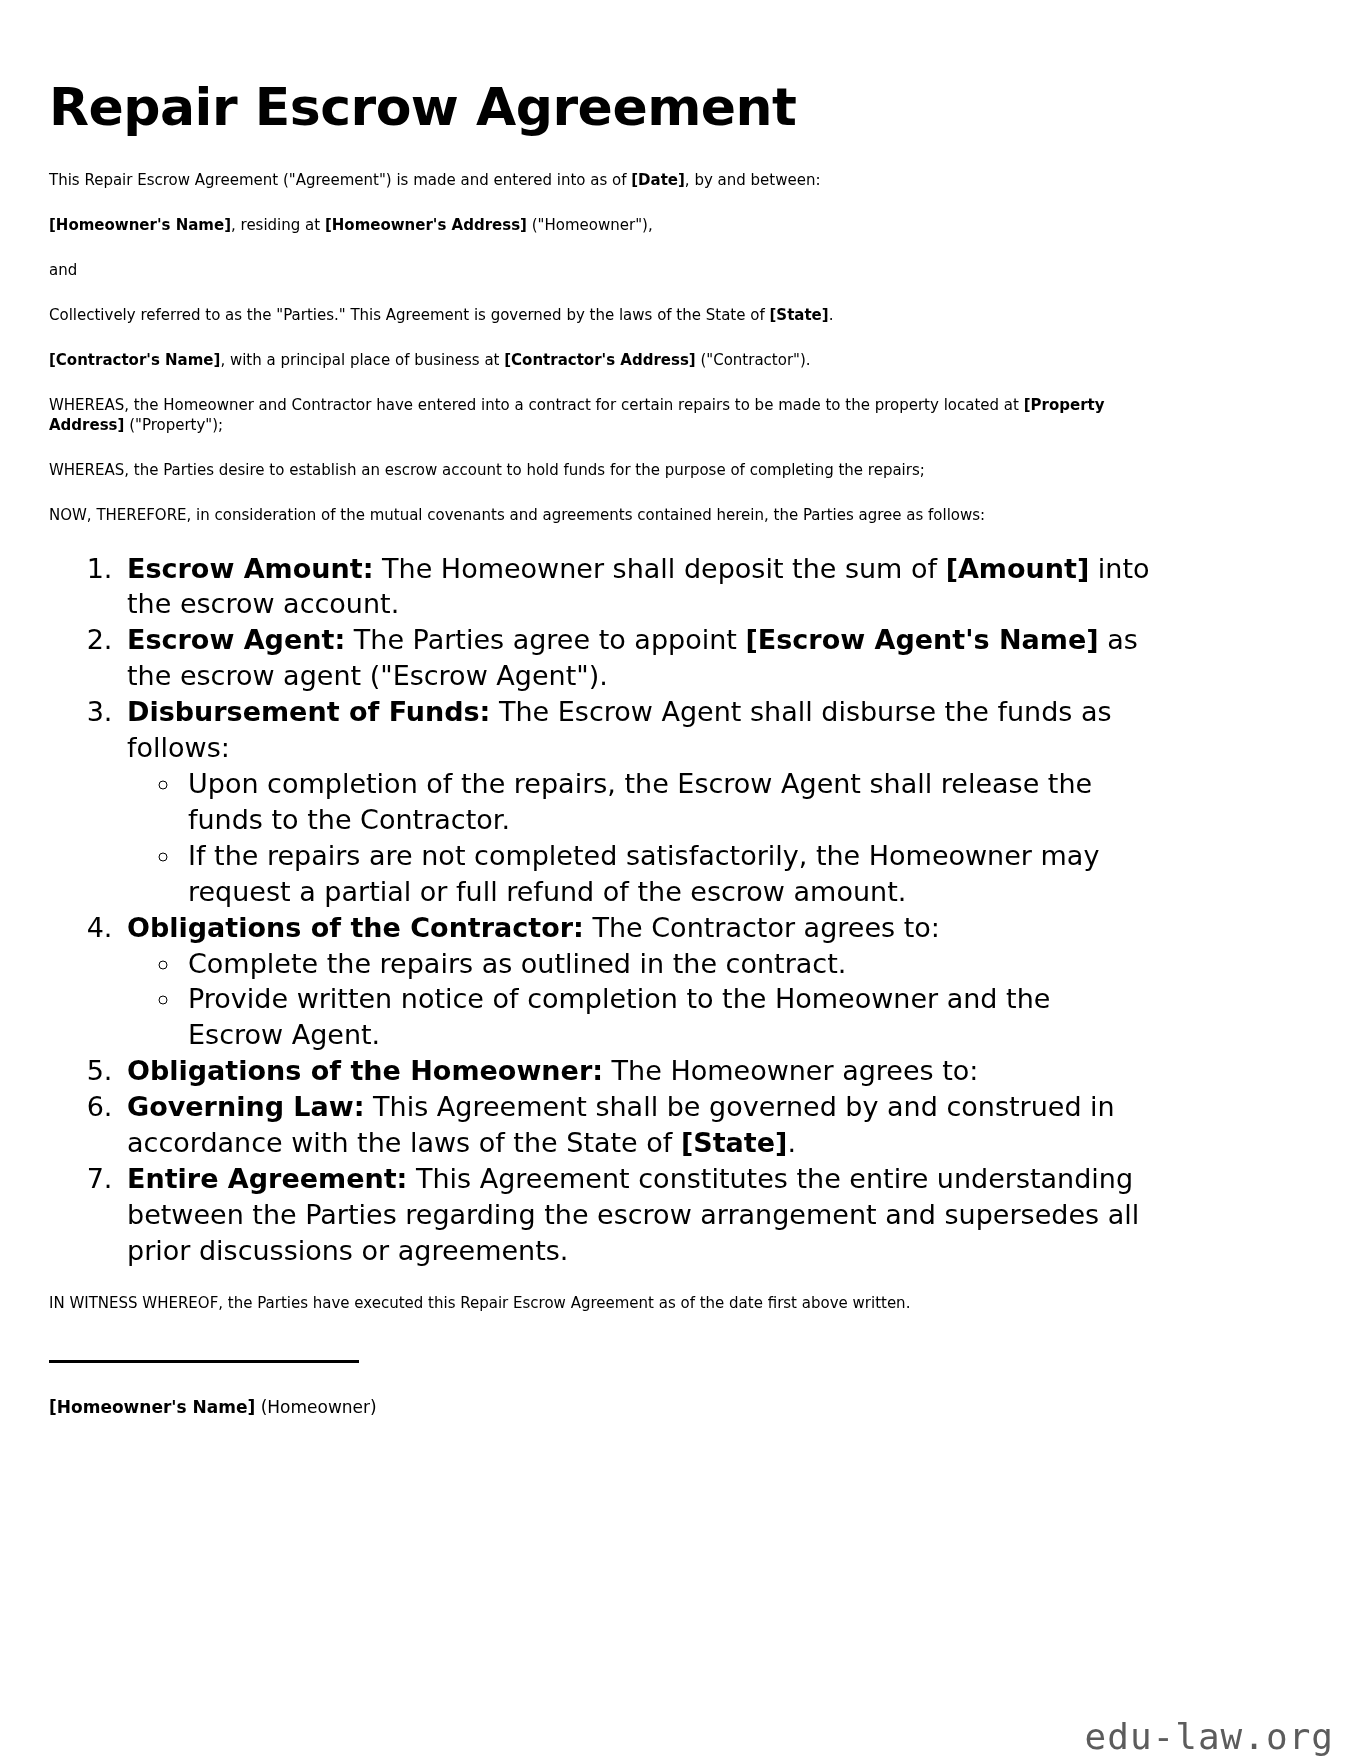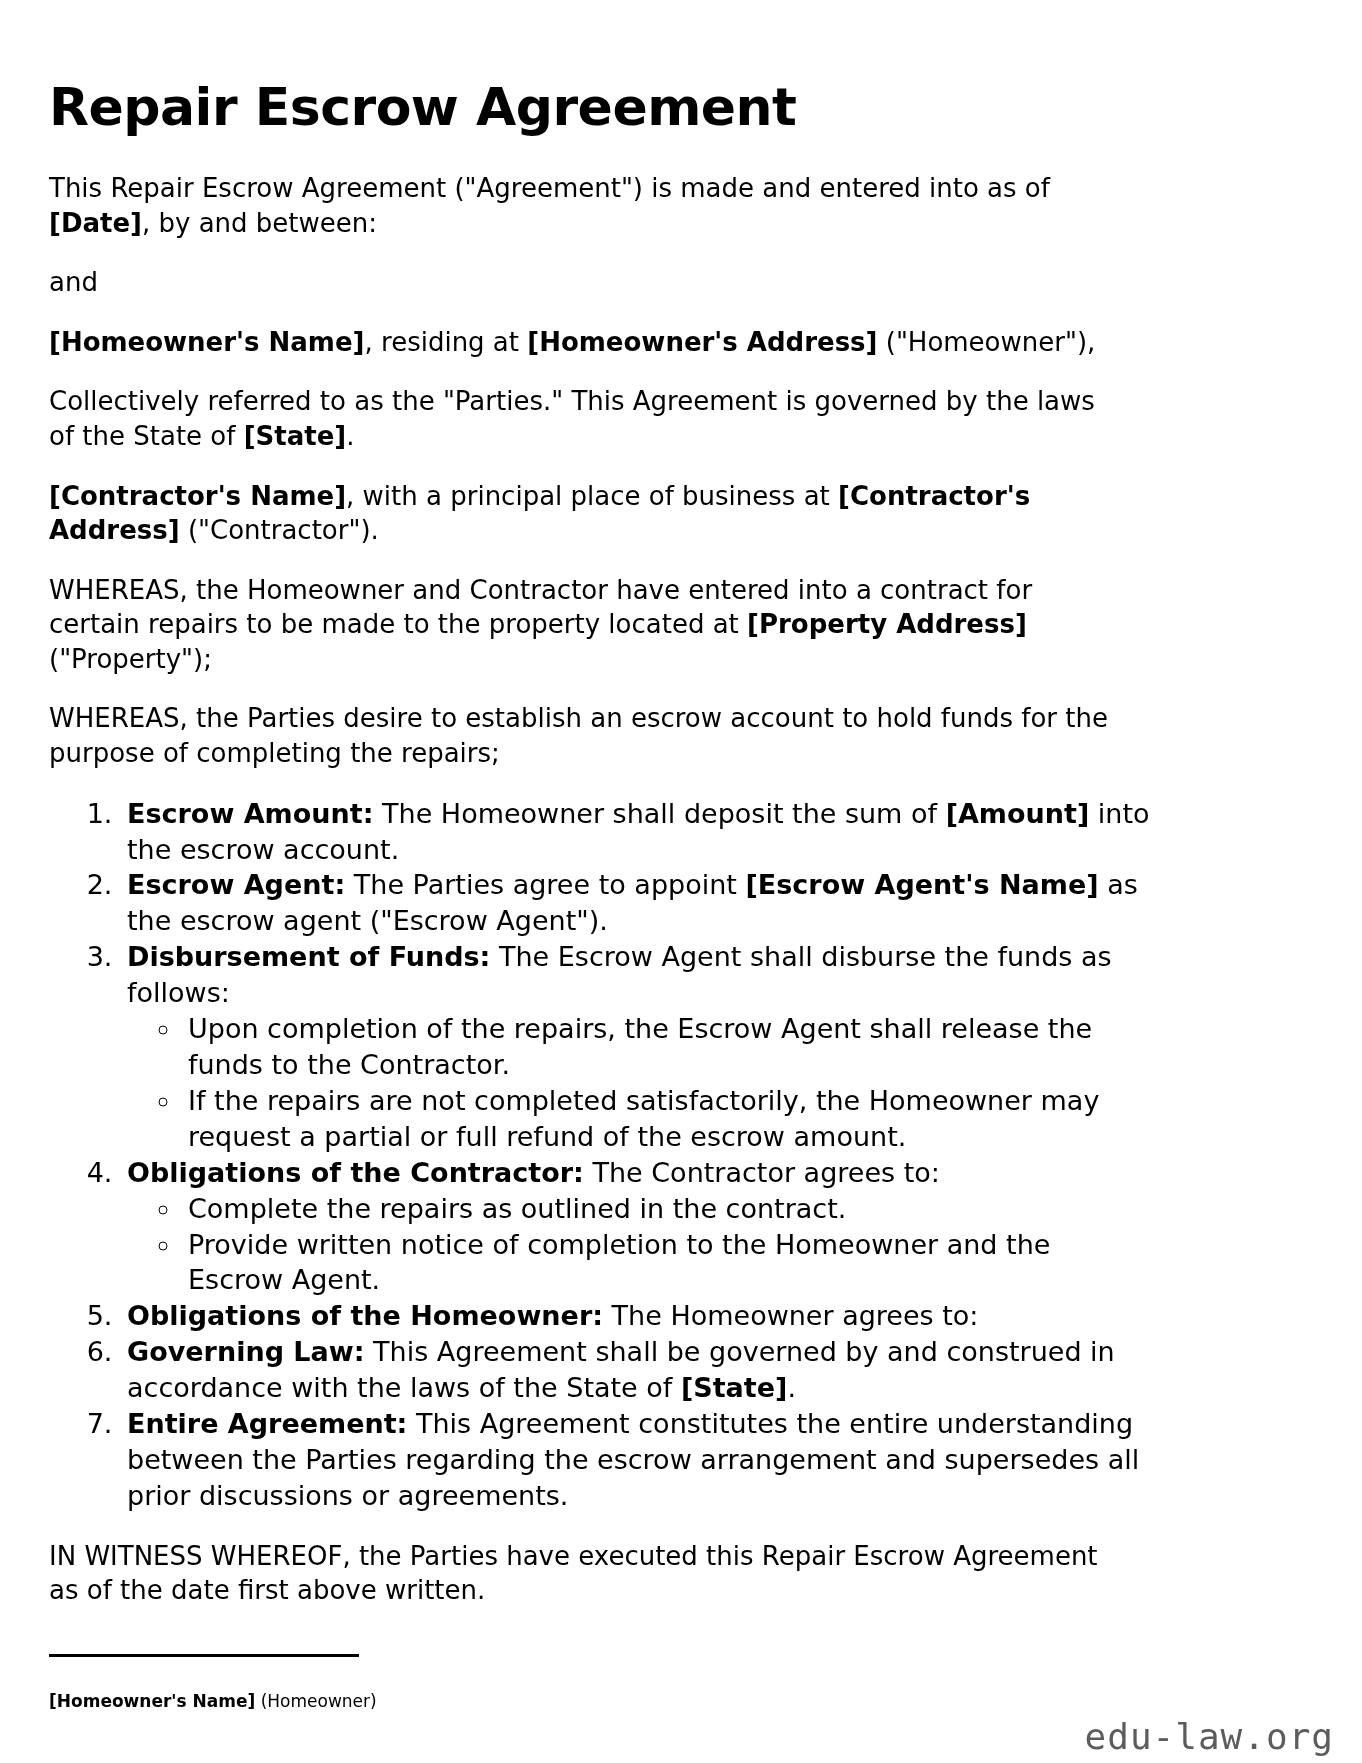--- a/index.html
+++ b/index.html
@@ -26,21 +26,21 @@
   }
   h1.doc-title {
     font-size: 52px;
     font-weight: bold;
     line-height: 1.06;
     margin: 18px 0 36px 0;
     letter-spacing: -0.5px;
     font-family: "DejaVu Sans", "Liberation Sans", sans-serif;
   }
   p.para {
-    font-size: 26px;
+    font-size: 15px;
     line-height: 1.33;
     margin: 0 0 25px 0;
     max-width: 1075px;
   }
   b, strong { font-weight: bold; }
 
   ol.clauses {
     font-size: 27px;
     line-height: 1.33;
     margin: 0 0 25px 0;
@@ -91,40 +91,41 @@
 <body>
 
 <div class="page">
 
   <h1 class="doc-title">Repair Escrow Agreement</h1>
 
   <p class="para">
     <span>This Repair Escrow Agreement ("Agreement") is made and entered into as of </span><b>[Date]</b><span>, by and between:</span>
   </p>
 
-  <p class="para">and</p>
-
   <p class="para">
     <b>[Homeowner's Name]</b><span>, residing at </span><b>[Homeowner's Address]</b><span> ("Homeowner"),</span>
   </p>
+
+  <p class="para">and</p>
 
   <p class="para">
     <span>Collectively referred to as the "Parties." This Agreement is governed by the laws of the State of </span><b>[State]</b><span>.</span>
   </p>
 
   <p class="para">
     <b>[Contractor's Name]</b><span>, with a principal place of business at </span><b>[Contractor's Address]</b><span> ("Contractor").</span>
   </p>
 
   <p class="para">
     <span>WHEREAS, the Homeowner and Contractor have entered into a contract for certain repairs to be made to the property located at </span><b>[Property Address]</b><span> ("Property");</span>
   </p>
 
   <p class="para">WHEREAS, the Parties desire to establish an escrow account to hold funds for the purpose of completing the repairs;</p>
 
+  <p class="para">NOW, THEREFORE, in consideration of the mutual covenants and agreements contained herein, the Parties agree as follows:</p>
 
   <ol class="clauses" id="clause-list">
       <li><b>Escrow Amount:</b><span> The Homeowner shall deposit the sum of </span><b>[Amount]</b><span> into the escrow account.</span></li>
       <li><b>Escrow Agent:</b><span> The Parties agree to appoint </span><b>[Escrow Agent's Name]</b><span> as the escrow agent ("Escrow Agent").</span></li>
       <li><b>Disbursement of Funds:</b><span> The Escrow Agent shall disburse the funds as follows:</span><ul class="subs">
           <li>Upon completion of the repairs, the Escrow Agent shall release the funds to the Contractor.</li>
           <li>If the repairs are not completed satisfactorily, the Homeowner may request a partial or full refund of the escrow amount.</li>
         </ul></li>
       <li><b>Obligations of the Contractor:</b><span> The Contractor agrees to:</span><ul class="subs">
           <li>Complete the repairs as outlined in the contract.</li>

